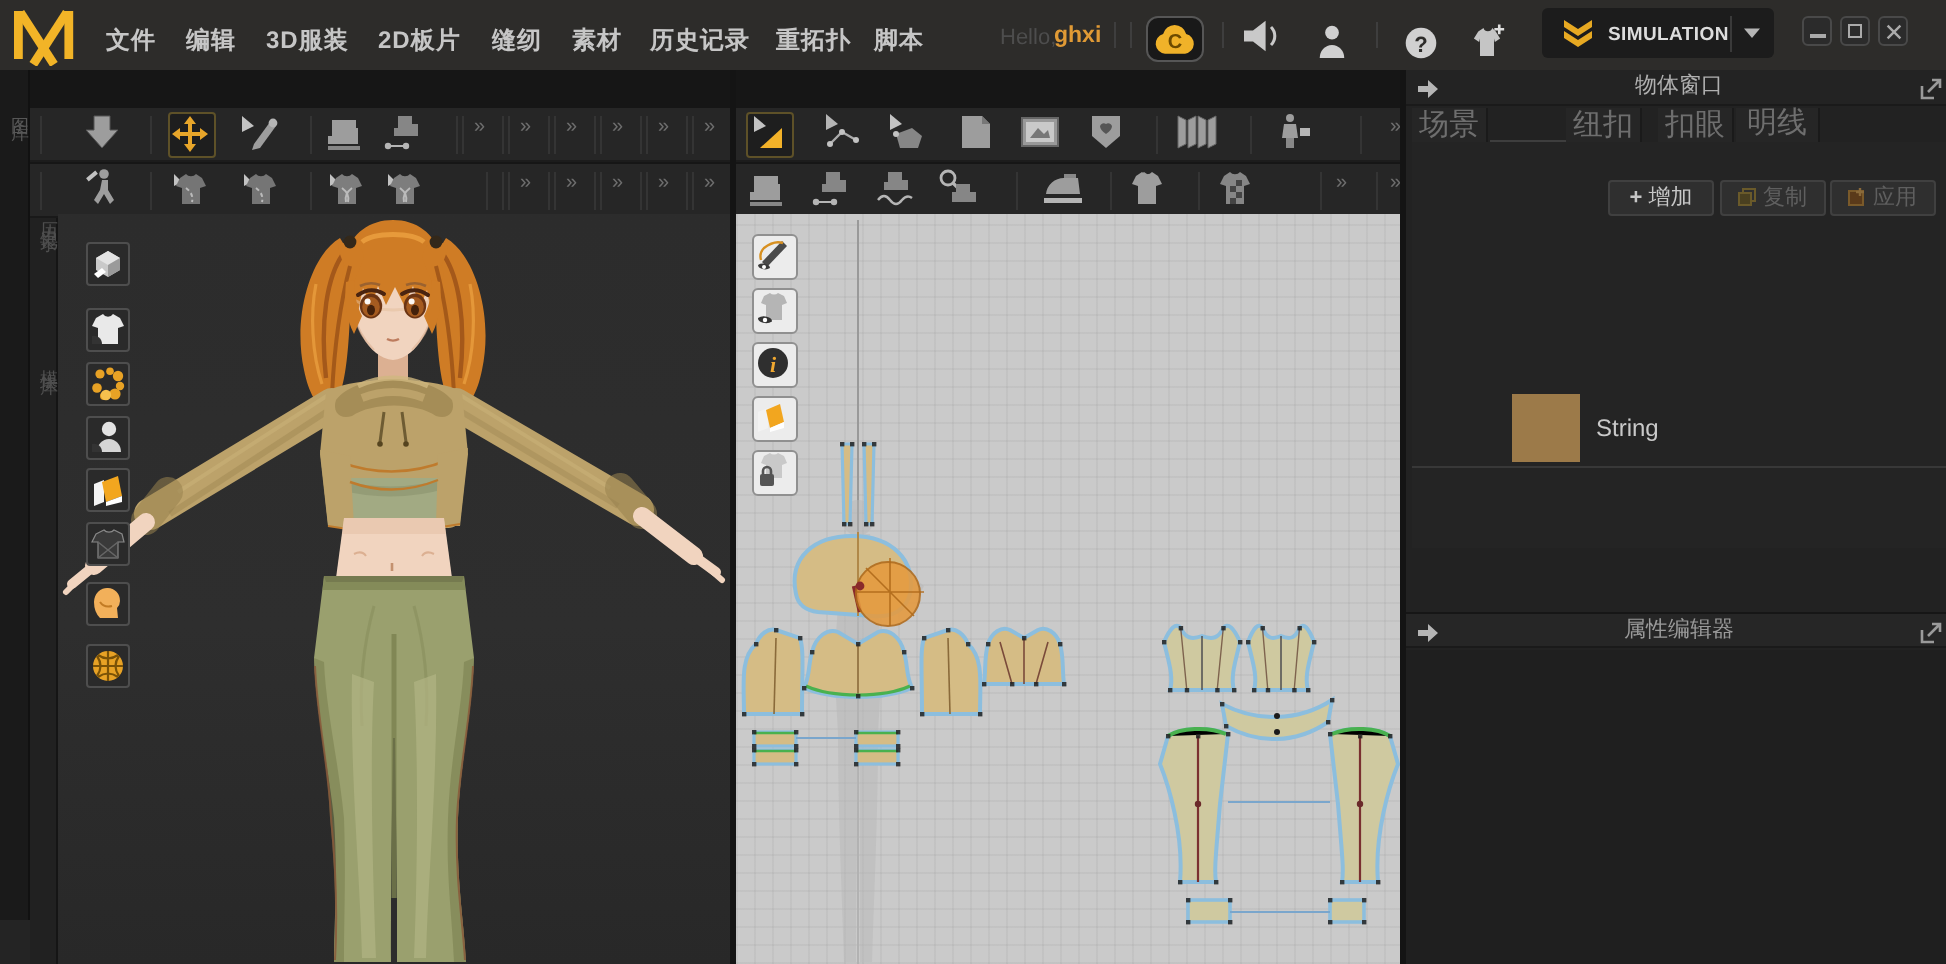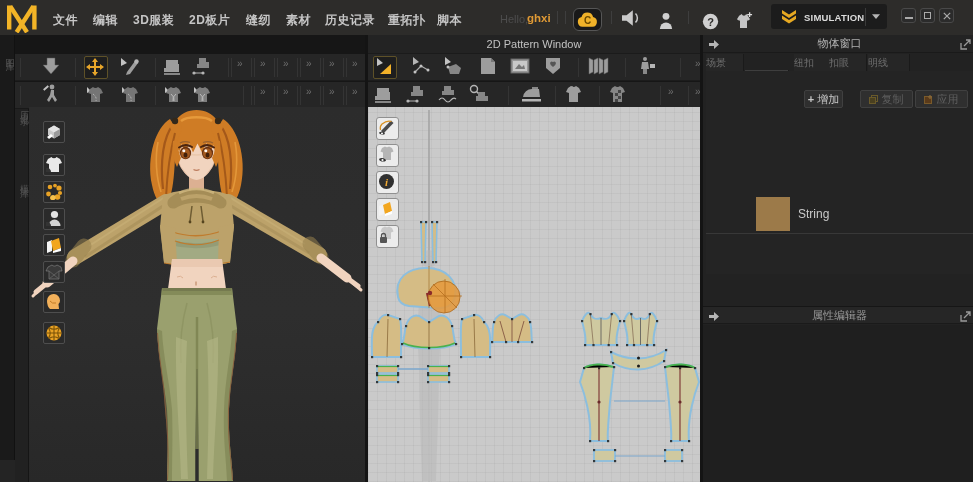--- a/index.html
+++ b/index.html
@@ -28,21 +28,21 @@
 #vp2d{left:368px;top:107px;width:332px;height:375px;overflow:hidden;
  background:
  repeating-linear-gradient(0deg,rgba(120,120,120,.09) 0 1px,transparent 1px 9px),
  repeating-linear-gradient(90deg,rgba(120,120,120,.09) 0 1px,transparent 1px 9px),
  #cacaca;}
 .icobox2{position:absolute;width:23px;height:23px;background:#ececec;border:1px solid #909090;border-radius:3px;}
 
 #rpanel{left:700px;top:35px;width:273px;height:447px;background:#222222;border-left:3px solid #141414;padding-left:24px;}
 .ptitle{position:absolute;left:0;width:273px;height:18px;background:#232323;border-bottom:1px solid #1a1a1a;}
 .ptitle .tt{width:100%;text-align:center;font-size:11px;color:#b0b0b0;line-height:17px;}
-.tab{position:absolute;top:19px;height:17px;font-size:10px;color:#6e6e6e;text-align:left;line-height:17px;background:#262626;border-right:1px solid #1a1a1a;}
+.tab{position:absolute;top:19px;height:17px;font-size:15px;color:#6e6e6e;text-align:center;line-height:17px;background:#262626;border-right:1px solid #1a1a1a;}
 .btn{position:absolute;height:18px;background:#2f2f2f;border:1px solid #404040;border-radius:2px;font-size:11px;line-height:16px;text-align:center;}
 .lrow{position:absolute;left:3px;width:267px;height:40px;border-bottom:1px solid #383838;}
 .lrow .nm{position:absolute;left:92px;top:13px;font-size:12px;color:#c9c9c9;}
 .thumb{position:absolute;left:50px;top:3px;width:34px;height:34px;background:#fdfdfd;}
 </style></head>
 <body>
 <div id="app">
 
 <div class="abs" id="menubar">
   <svg class="abs" style="left:7px;top:3px" width="30" height="30" viewBox="0 0 30 30">
@@ -208,24 +208,20 @@
       <div class="sep" style="left:285px"></div>
       <span class="chev" style="left:291px">»</span>
       <div class="sep" style="left:305px"></div>
       <div class="sep" style="left:308px"></div>
       <span class="chev" style="left:314px">»</span>
       <div class="sep" style="left:328px"></div>
       <div class="sep" style="left:331px"></div>
       <span class="chev" style="left:337px">»</span>
     </div>
 
-<div class="titlebar" style="left:368px;width:332px;">
-  <div class="tt">2D Pattern Window</div>
-
-</div>
 <div class="toolrow" id="t2r1" style="left:368px;top:54px;width:332px;border-bottom:1px solid #1c1c1c">
       <div class="cell" style="left:5px;background:#1e1e1e;border:1px solid #5e5128;"><svg width="22" height="20" viewBox="0 0 22 20">
           <path d="M3 1 L3 9 L9 6 Z" fill="#c2c2c2"></path>
           <path d="M6 17 L17 17 L17 7 Z" fill="#f3b229"></path>
         </svg></div>
       <div class="cell" style="left:42px;"><svg width="22" height="20" viewBox="0 0 22 20">
           <path d="M3 1 L3 9 L9 6 Z" fill="#b5b5b5"></path>
           <path d="M5 16 L11 10 L18 14" stroke="#aaa" stroke-width="1.2" fill="none"></path>
           <circle cx="5" cy="16" r="1.5" fill="#c2c2c2"></circle>
           <circle cx="11" cy="10" r="1.5" fill="#c2c2c2"></circle>
@@ -645,26 +641,26 @@
     <div class="tt">物体窗口</div>
     <svg class="abs" style="left:6px;top:5px" width="10" height="9" viewBox="0 0 10 9">
           <path d="M0 3 L5 3 L5 0 L10 4.5 L5 9 L5 6 L0 6 Z" fill="#b5b5b5"></path>
         </svg>
     <svg class="abs" style="left:257px;top:4px" width="11" height="11" viewBox="0 0 11 11">
           <path d="M1 4 L1 10 L7 10 M4 7 L10 1 M6 1 L10 1 L10 5" stroke="#9a9a9a" stroke-width="1.3" fill="none"></path>
         </svg>
   </div>
   <div class="tab" style="left:3px;width:38px;">场景</div>
   <div class="tab" style="left:42px;width:44px;background:#3e3e3e;color:#e8e8e8;margin-top:16px;">织物</div>
-  <div class="tab" style="left:91px;width:38px;">纽扣</div>
+  <div class="tab" style="left:80px;width:38px;">纽扣</div>
   <div class="tab" style="left:126px;width:38px;">扣眼</div>
   <div class="tab" style="left:165px;width:42px;font-family:Liberation Serif, serif;">明线</div>
   <div class="abs" style="left:3px;top:36px;width:267px;height:203px;background:#242424"></div>
 
-  <div class="btn" style="left:101px;top:55px;width:39px;color:#c6c6c6"><span style="font-weight:bold">+</span> 增加</div>
+  <div class="btn" style="left:101px;top:55px;width:53px;color:#c6c6c6"><span style="font-weight:bold">+</span> 增加</div>
   <div class="btn" style="left:157px;top:55px;width:53px;color:#5f5f5f"><svg width="9" height="9" viewBox="0 0 9 9" style="vertical-align:-1px">
           <rect x="2.5" y="0.5" width="6" height="6" fill="none" stroke="#6a5a2a"></rect>
           <rect x="0.5" y="2.5" width="6" height="6" fill="#4a4020" stroke="#6a5a2a"></rect>
         </svg> 复制</div>
   <div class="btn" style="left:212px;top:55px;width:53px;color:#5f5f5f"><svg width="9" height="9" viewBox="0 0 9 9" style="vertical-align:-1px">
           <rect x="0.5" y="1.5" width="7" height="7" fill="#5a3a1a" stroke="#7a5a2a"></rect>
           <path d="M6 0 L6 4 M4 2 L8 2" stroke="#8a6a3a" stroke-width="1.2"></path>
         </svg> 应用</div>
 
   <div class="lrow" style="top:159px">

